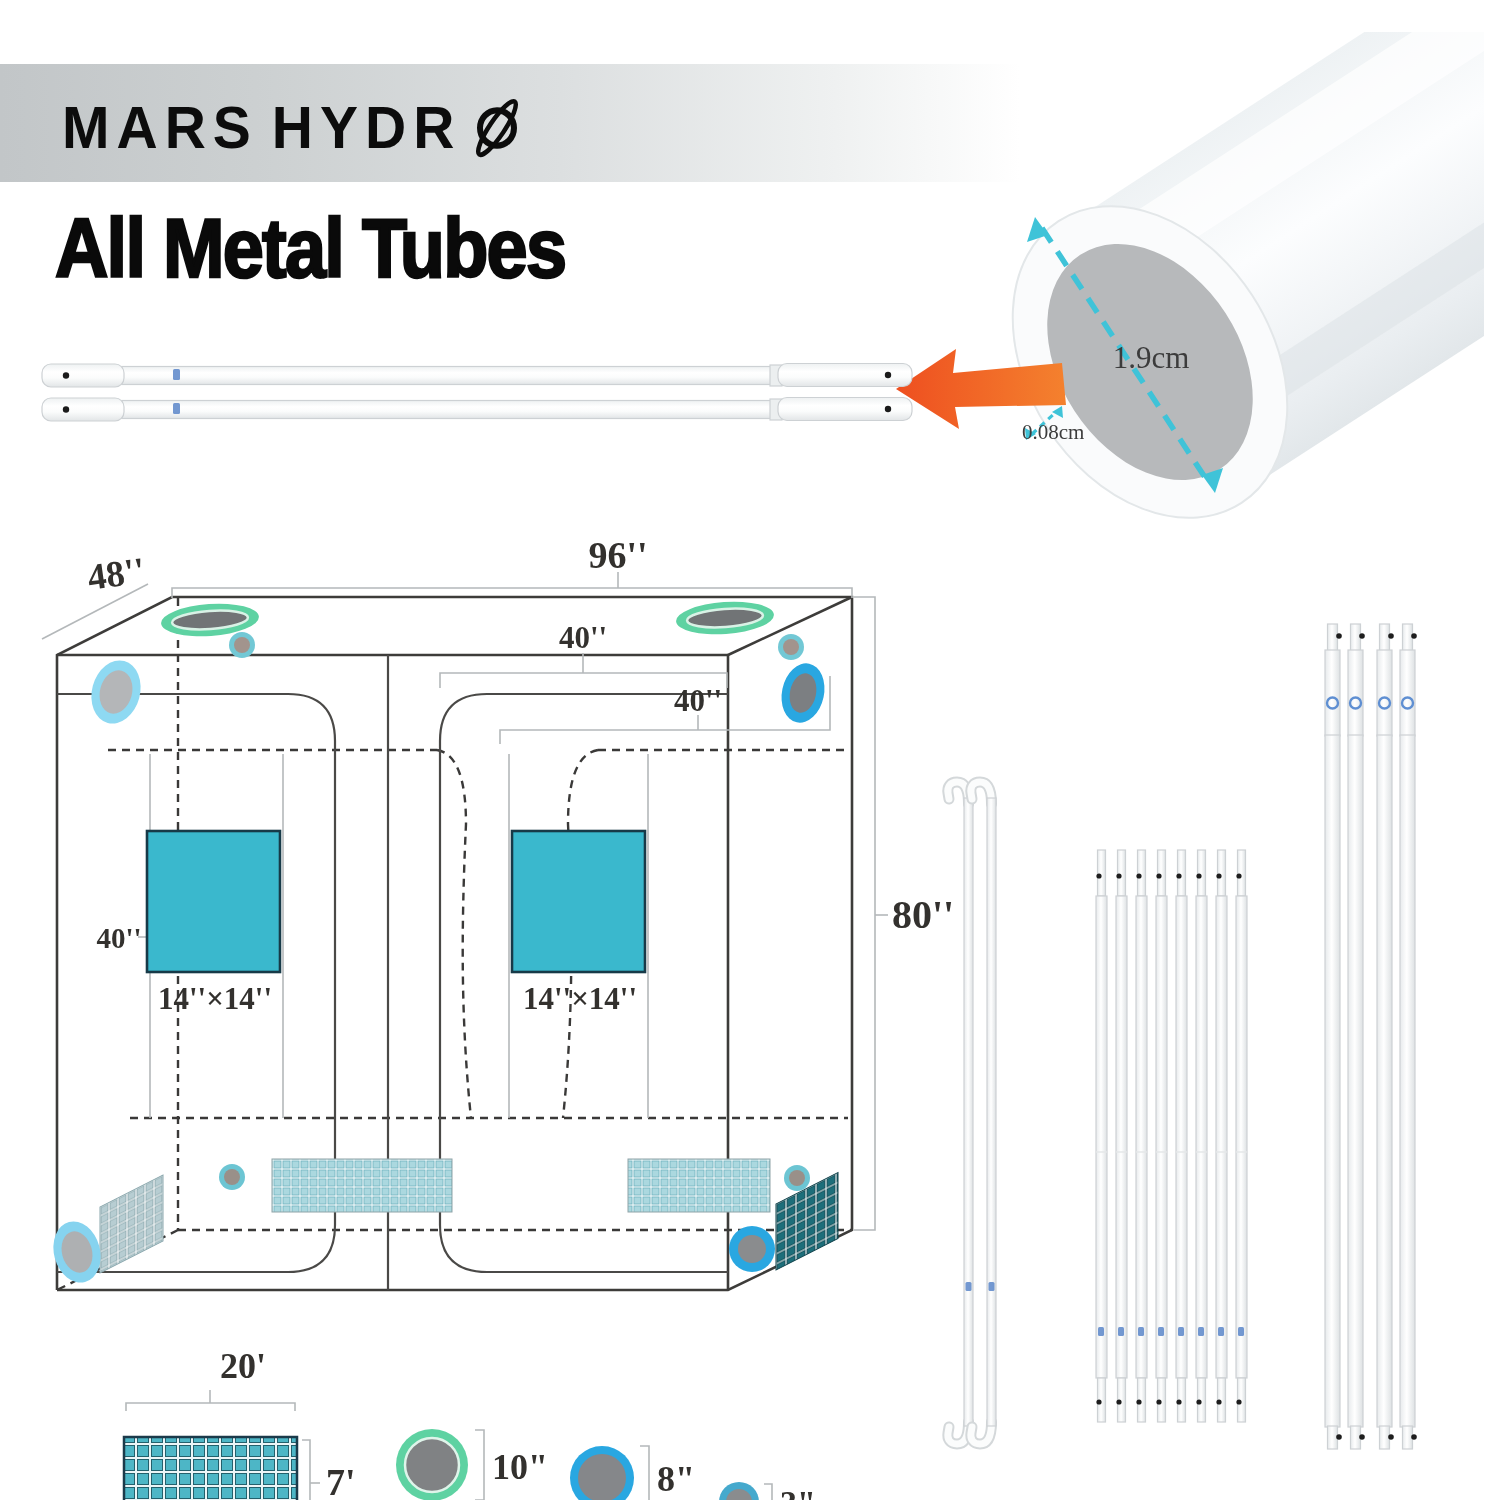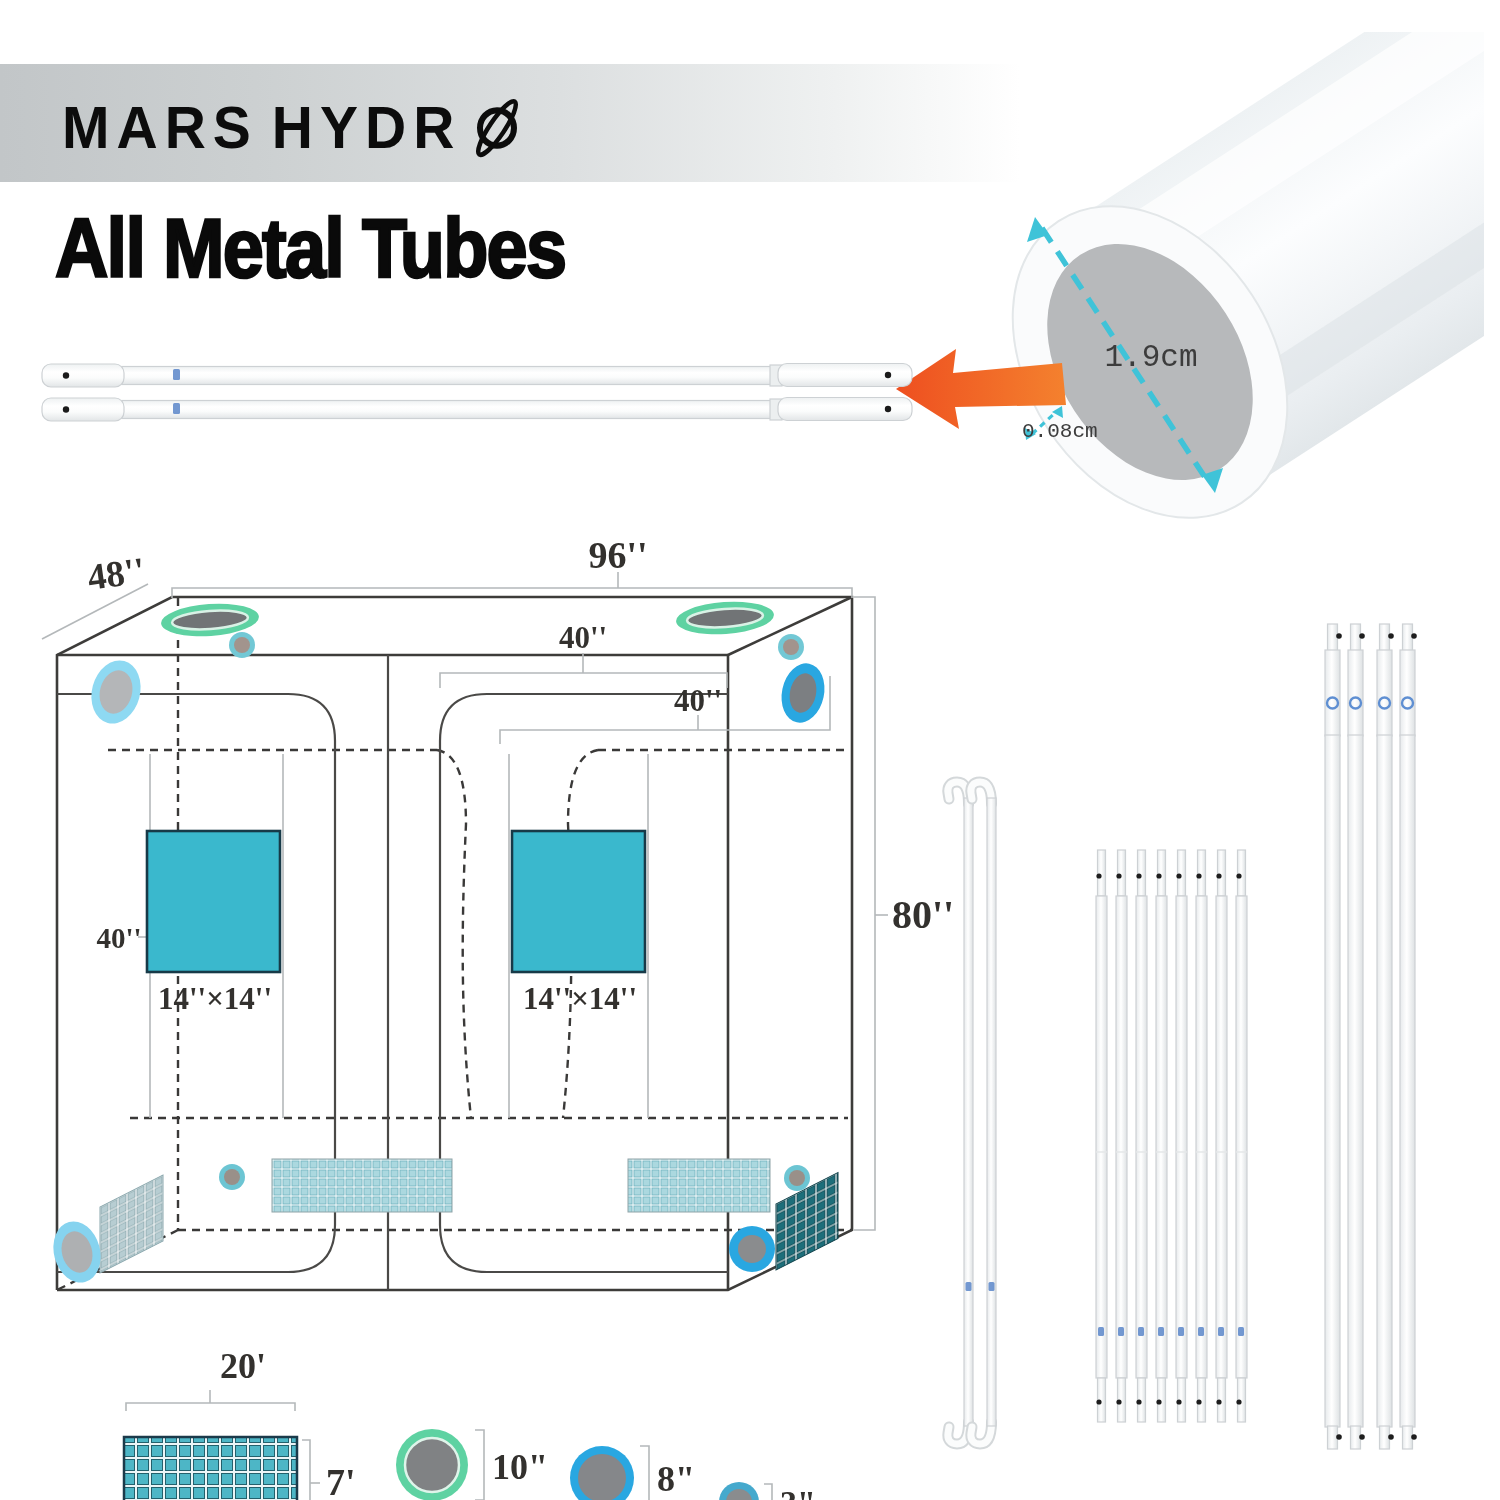--- a/index.html
+++ b/index.html
@@ -14,21 +14,21 @@
         background:linear-gradient(90deg,#c2c6c8 0%,#ccd0d1 25%,#dcdfe0 55%,#eff1f1 82%,rgba(255,255,255,0) 100%);}
   #logo{position:absolute;left:62px;top:62px;display:flex;align-items:center;color:#0c0c0c;
         font-weight:bold;font-size:57px;letter-spacing:7px;transform:scaleY(1.04);}
   #logo .lg-sp{margin-left:14px;}
   #logo svg{margin-left:6px;}
   #title{position:absolute;left:55px;top:168px;font-size:84px;font-weight:700;color:#0a0a0a;
          letter-spacing:-2px;transform:scaleX(.88);transform-origin:left;
          -webkit-text-stroke:2.5px #0a0a0a;white-space:nowrap;}
   .abs{position:absolute;}
   .dimtxt{font-family:"Liberation Serif",serif;font-weight:600;fill:#33312e;}
-  .note{font-family:Liberation Mono, monospace;color:#3a3a3a;position:absolute;}
+  .note{font-family:Liberation Serif, serif;color:#3a3a3a;position:absolute;}
   svg{display:block;}
   .outline{stroke:#3d3c3a;stroke-width:2.6;fill:none;stroke-linejoin:miter;}
   .door{stroke:#4a4947;stroke-width:2.2;fill:none;}
   .dash{stroke:#3a3938;stroke-width:2.4;fill:none;stroke-dasharray:8 6;}
   .thin{stroke:#b4b8ba;stroke-width:1.6;fill:none;}
   .polestroke{stroke:#cdd1d4;stroke-width:1.2;}
 </style>
 </head>
 <body>
 

